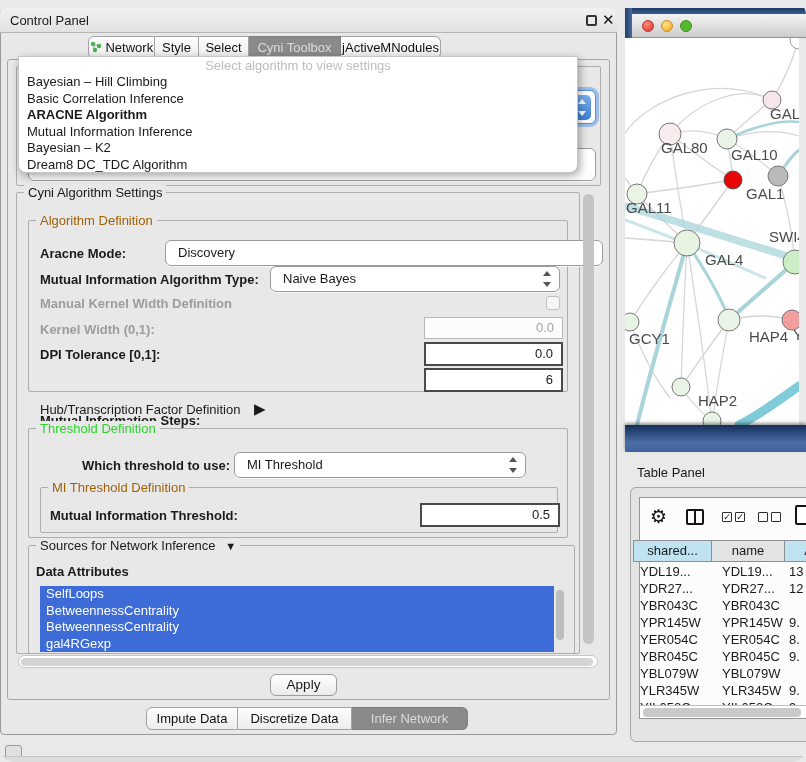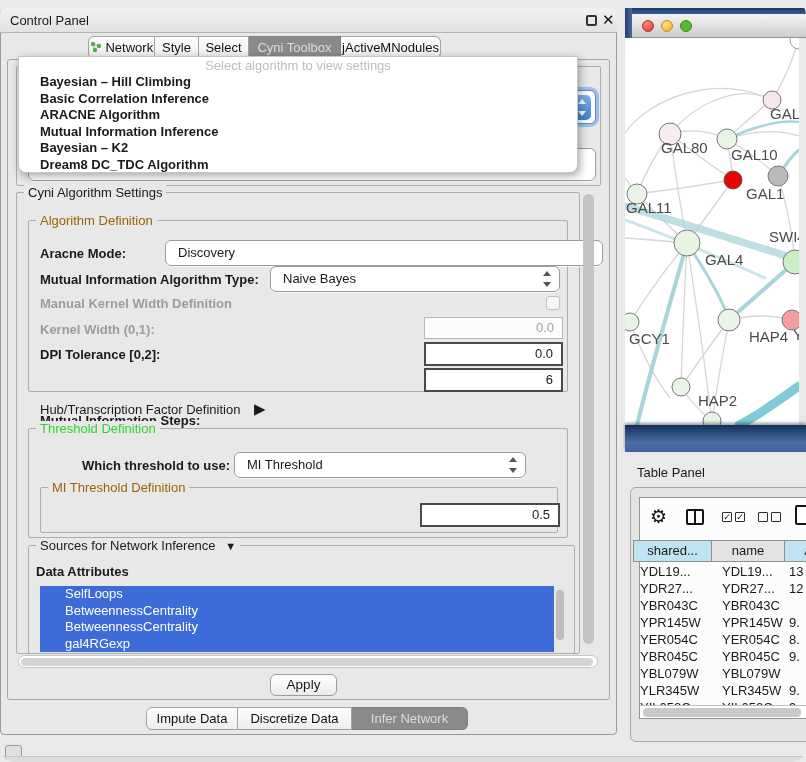--- a/index.html
+++ b/index.html
@@ -48,24 +48,24 @@
   .lbl{position:absolute;white-space:nowrap;}
   .b{font-weight:bold;}
   .dis{color:#9c9c9c;}
 
   .chk{position:absolute;width:14px;height:14px;border:1px solid #c3c3c3;border-radius:3px;background:#f6f6f6;}
 
   
   .popup{left:18px;top:56px;width:560px;height:117px;background:#fff;border:1px solid #c6c6c6;
          border-radius:0 0 8px 8px;box-shadow:2px 3px 9px rgba(0,0,0,.35);z-index:30;}
   .popup .ph{height:16px;line-height:16px;text-align:center;color:#bdbdbd;margin-top:1px;}
-  .popup .it{height:16.5px;line-height:16.5px;padding-left:21px;white-space:nowrap;font-weight:bold;}
+  .popup .it{height:16.5px;line-height:16.5px;padding-left:8px;white-space:nowrap;}
 
   .list{left:40px;top:586px;width:514px;height:66px;background:#fff;overflow:hidden;z-index:5;}
-  .list .li{height:16.5px;line-height:16.5px;padding-left:25px;background:#3d6cd8;color:#fff;white-space:nowrap;}
+  .list .li{height:16.5px;line-height:16.5px;padding-left:6px;background:#3d6cd8;color:#fff;white-space:nowrap;}
   .sb-v{background:#c4c4c4;border-radius:6px;}
   .sb-track{background:#fff;border:1px solid #c6c6c6;border-radius:7px;}
   .sb-h{background:#d4d4d4;border-radius:4px;}
 
   .btn{position:absolute;background:linear-gradient(#ffffff,#ebebeb);border:1px solid #9c9c9c;
        border-radius:6px;text-align:center;line-height:20px;font-size:13.5px;}
 
   
   .nw-left{left:625px;top:8px;width:7px;height:444px;background:linear-gradient(90deg,#203f6b,#48699c);}
   .nw-top{left:625px;top:8px;width:181px;height:6px;background:linear-gradient(#1c3a64,#3a5c92);}
@@ -167,21 +167,21 @@
     <span>Naive Bayes</span>
     <span class="step"></span>
   </div>
 
   <div class="abs lbl b dis" style="left:40px;top:296px;">Manual Kernel Width Definition</div>
   <div class="abs chk" style="left:546px;top:296px;"></div>
 
   <div class="abs lbl b dis" style="left:40px;top:322px;">Kernel Width (0,1):</div>
   <div class="abs field dim" style="left:424px;top:317px;width:139px;height:22px;line-height:20px;">0.0</div>
 
-  <div class="abs lbl b" style="left:40px;top:347px;">DPI Tolerance [0,2]:</div>
+  <div class="abs lbl b" style="left:40px;top:347px;">DPI Tolerance [0,1]:</div>
   <div class="abs field dark" style="left:424px;top:342px;width:139px;height:24px;line-height:20px;">0.0</div>
 
   <div class="abs lbl b" style="left:40px;top:373px;margin-top:40px;">Mutual Information Steps:</div>
   <div class="abs field dark" style="left:424px;top:368px;width:139px;height:24px;line-height:20px;">6</div>
 
   <div class="abs lbl" style="left:40px;top:400px;">
     <span>Hub/Transcription Factor Definition</span>
     <span style="margin-left:10px;font-size:15px;">▶</span>
   </div>
 
@@ -189,20 +189,21 @@
   <div class="abs glabel green" style="left:36px;top:421px;">Threshold Definition</div>
 
   <div class="abs lbl b" style="left:82px;top:458px;">Which threshold to use:</div>
   <div class="abs combo" style="left:234px;top:452px;width:292px;height:26px;">
     <span>MI Threshold</span>
     <span class="step"></span>
   </div>
 
   <div class="abs group" style="left:40px;top:487px;width:518px;height:46px;"></div>
   <div class="abs glabel blue" style="left:48px;top:480px;">MI Threshold Definition</div>
+  <div class="abs lbl b" style="left:50px;top:508px;">Mutual Information Threshold:</div>
   <div class="abs field dark" style="left:420px;top:503px;width:140px;height:24px;line-height:20px;">0.5</div>
 
   <div class="abs group" style="left:28px;top:545px;width:547px;height:109px;"></div>
   <div class="abs glabel" style="left:36px;top:538px;">
     <span>Sources for Network Inference</span>
     <span style="margin-left:6px;font-size:11px;">▼</span>
   </div>
   <div class="abs lbl b" style="left:36px;top:564px;">Data Attributes</div>
 
   <div class="abs list">

